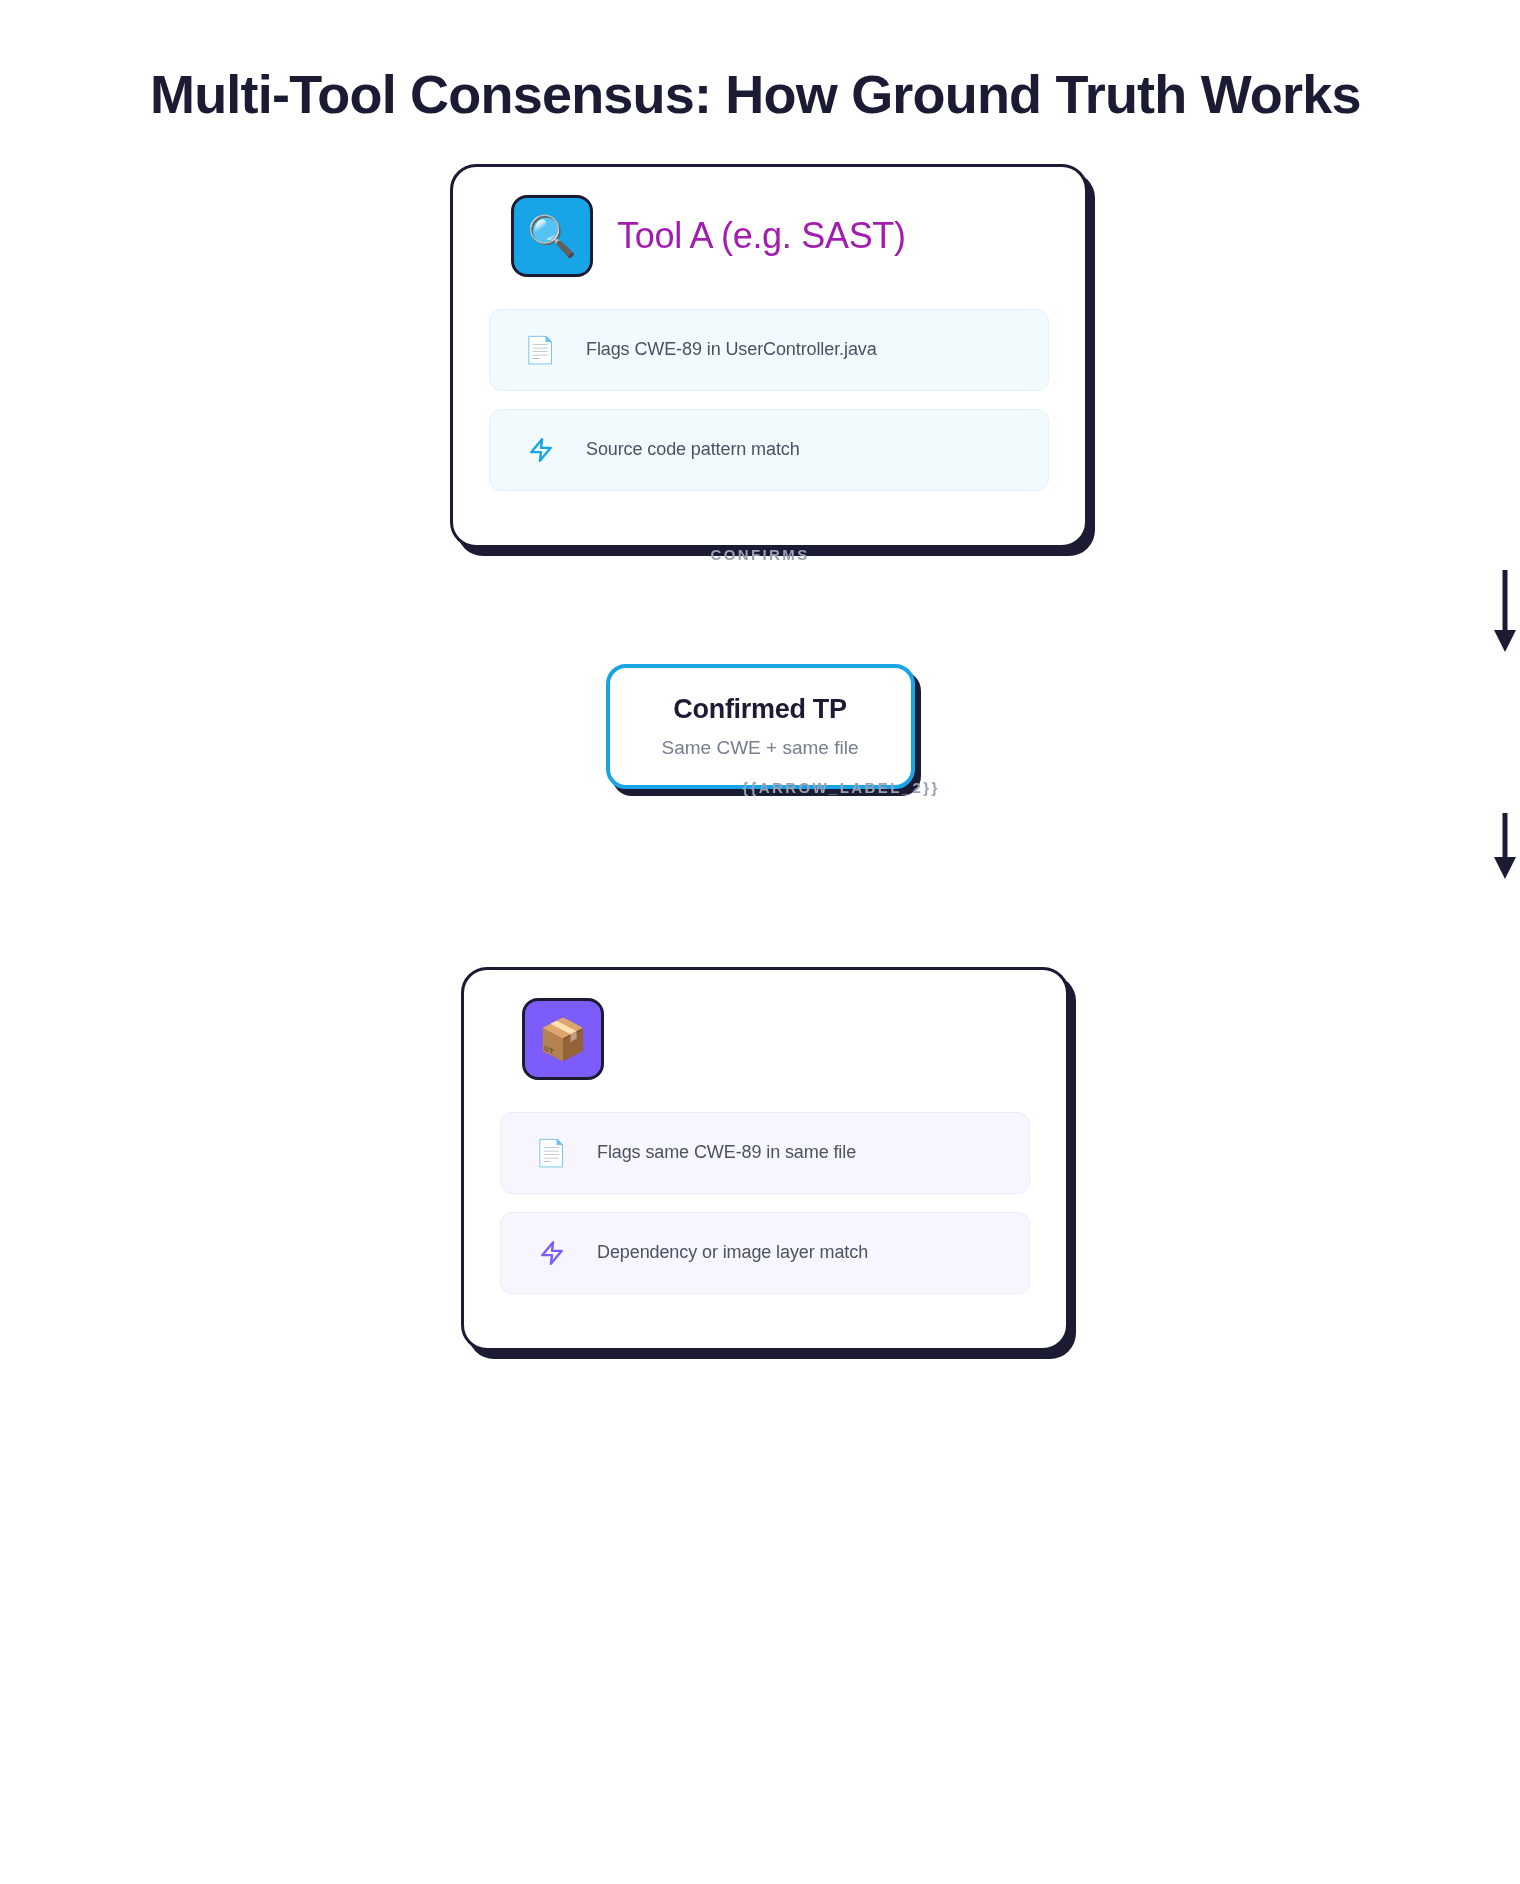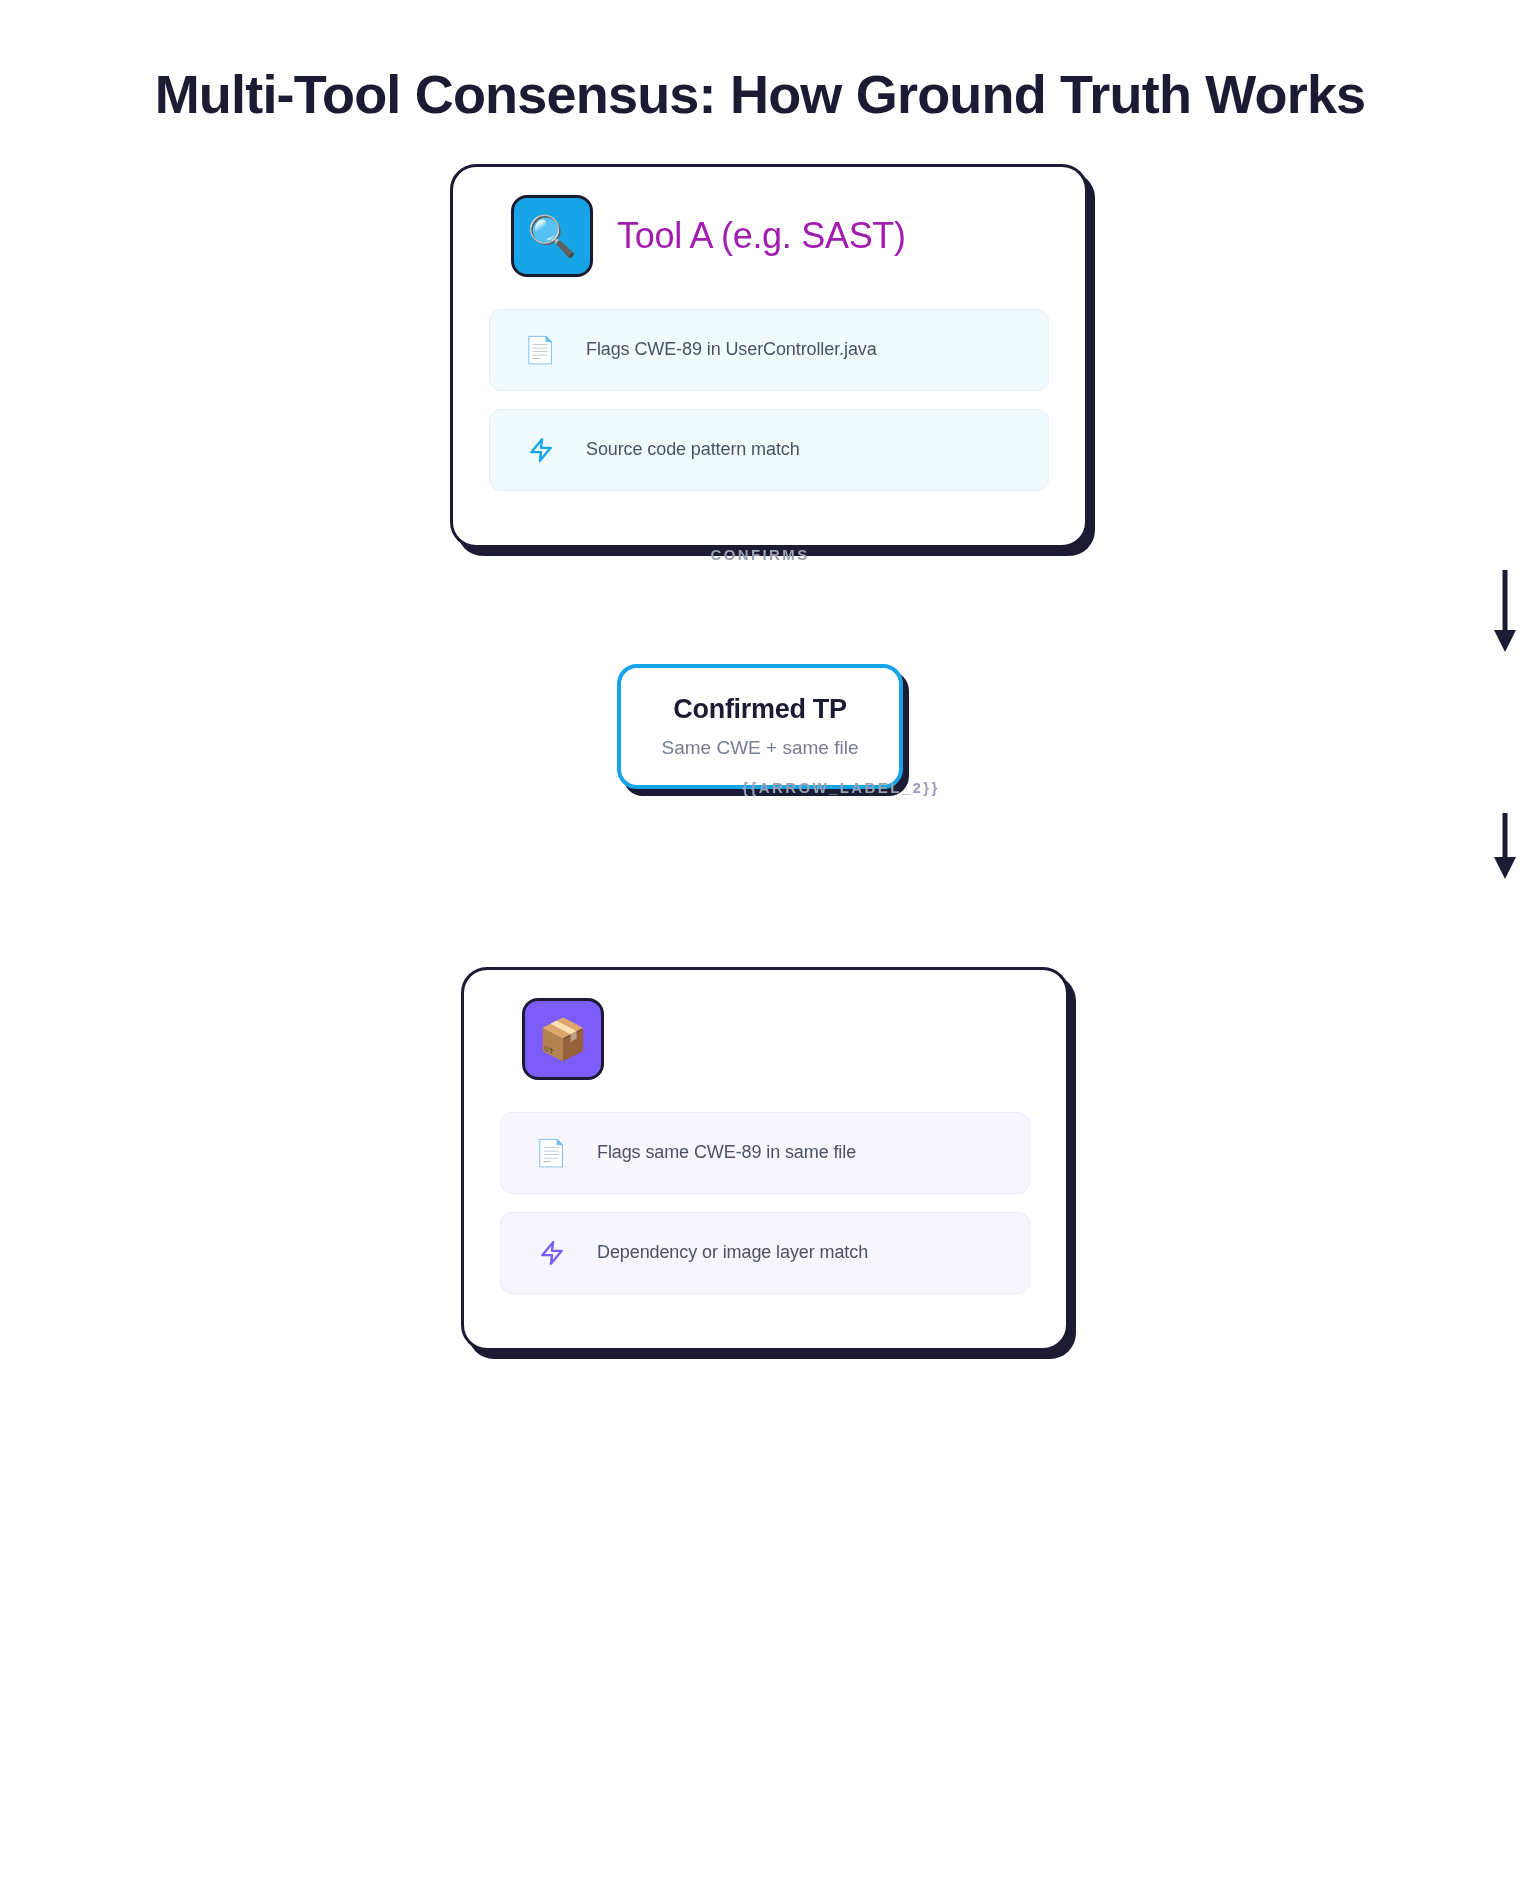--- a/index.html
+++ b/index.html
@@ -19,21 +19,20 @@
     width: 1520px;
     height: 1884px;
     box-sizing: border-box;
     padding: 0;
   }
 
   
   .title {
     width: 1220px;
     margin: 62px auto 0 auto;
-    text-align: center;
     font-size: 54px;
     line-height: 1.22;
     font-weight: bold;
     letter-spacing: -0.8px;
     color: #1b1b33;
   }
 
   
   .flow {
     width: 1520px;
@@ -148,21 +147,21 @@
   .arrow-label-1 { top: -24px; }
   .arrow-label-2 { top: -20px; left: calc(50% + 60px); margin-left: 21px; }
   .arrow-svg { display: block; }
   .conn-1 { margin-top: 22px; }
   .conn-2 { margin-top: 10px; }
 
   
   .node {
     position: relative;
     box-sizing: border-box;
-    width: 286px;
+    width: 309px;
     background: #ffffff;
     border: 4px solid #18a5e8;
     border-radius: 20px;
     box-shadow: 6px 7px 0 0 #1b1b33;
     padding: 26px 20px 26px 20px;
     text-align: center;
     margin-top: 10px;
   }
   .node-title {
     font-size: 27px;

